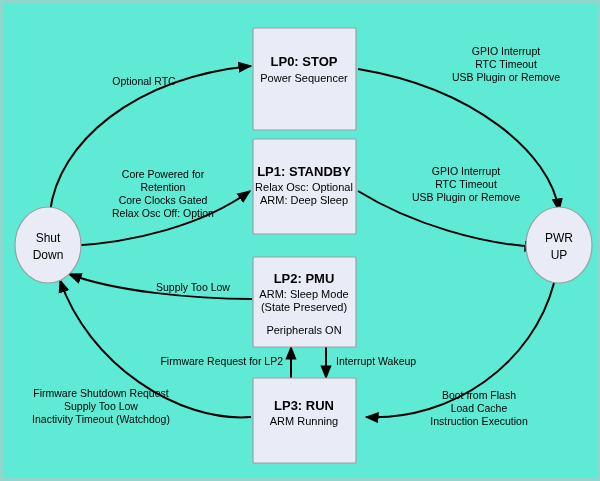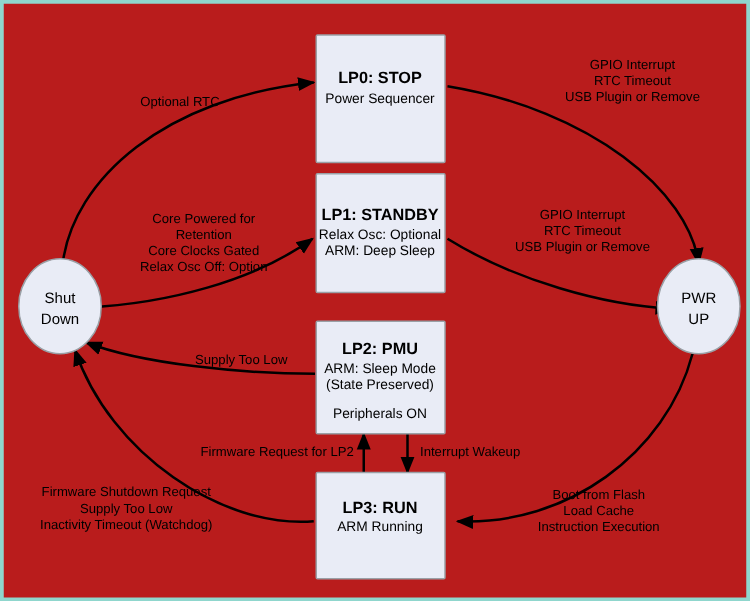--- a/index.html
+++ b/index.html
@@ -67,21 +67,21 @@
   .edge-label-left {
     text-anchor: end;
   }
   .edge-label-right {
     text-anchor: start;
   }
 </style>
 </head>
 <body>
 
-<div id="canvas" style="background: #b91c1c; border-color: rgb(143, 214, 205);">
+<div id="canvas" style="background: #5eead4; border-color: rgb(143, 214, 205);">
   <svg id="diagram-svg" viewBox="0 0 600 481" xmlns="http://www.w3.org/2000/svg">
     <defs>
       <marker id="arrow" viewBox="0 0 10 10" refX="9" refY="5" markerWidth="7" markerHeight="7" orient="auto-start-reverse">
         <path d="M 0 1 L 10 5 L 0 9 z" fill="#000000"></path>
       </marker>
     </defs>
 
     <g>
 
       <path class="edge-path" d="M 47 209 C 55 140 130 75 248 63" marker-end="url(#arrow)" stroke="#000000"></path>

